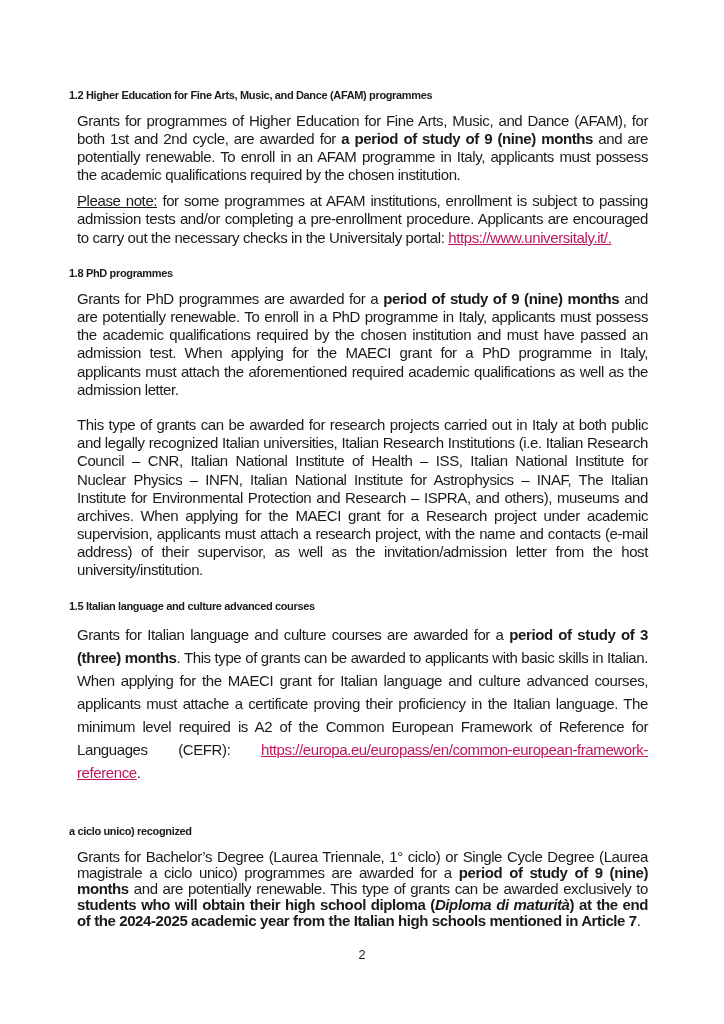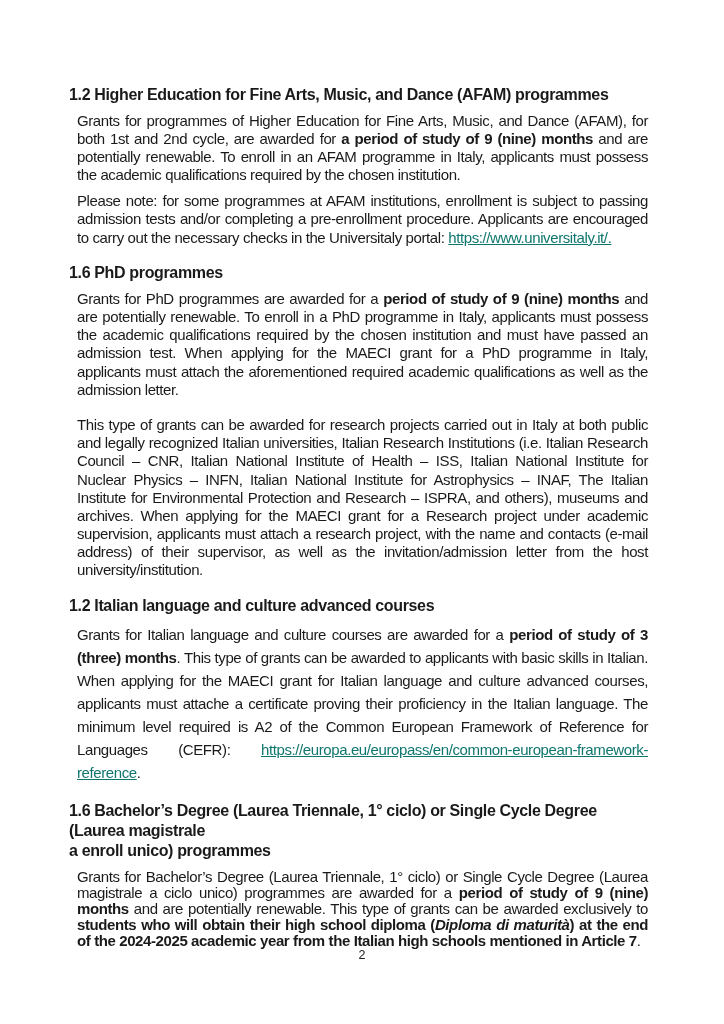--- a/index.html
+++ b/index.html
@@ -3,64 +3,64 @@
   <meta charset="utf-8">
   <style>
     html, body { margin: 0; padding: 0; background: #ffffff; }
     body {
       width: 724px; height: 1024px; position: relative; overflow: hidden;
       font-family: "Liberation Sans", sans-serif; color: #1a1a1a;
     }
     .page { position: absolute; left: 69px; top: 86px; width: 587px; }
     .section { margin: 0 0 17.5px 0; }
     .heading {
-      font-weight: bold; font-size: 16px; line-height: 18px;
+      font-weight: bold; font-size: 11px; line-height: 18px;
       letter-spacing: -0.35px; margin: 0;
     }
     .para {
       font-size: 15px; line-height: 18.1px; text-align: justify;
       letter-spacing: -0.4px; margin: 8px;
     }
     .b { font-weight: bold; }
     .i { font-style: italic; }
-    .u { }
-    a.link { color: #0f766e; }
+    .u { text-decoration: underline; }
+    a.link { color: #be185d; }
     .s5 .para { line-height: 23px; }
     .s6 .heading { line-height: 20px; }
     .s6 .para { line-height: 16px; }
     .pagenum {
       position: absolute; top: 948px; left: 0; width: 724px; text-align: center;
       font-size: 12.5px;
     }
   </style>
 </head>
 <body>
 
 <div class="page">
 
   <div class="section">
     <p class="heading">1.2 Higher Education for Fine Arts, Music, and Dance (AFAM) programmes</p>
     <p class="para"><span>Grants for programmes of Higher Education for Fine Arts, Music, and Dance (AFAM), for both 1st and 2nd cycle, are awarded for </span><span class="b">a period of study of 9 (nine) months</span><span> and are potentially renewable. To enroll in an AFAM programme in Italy, applicants must possess the academic qualifications required by the chosen institution.</span></p>
     <p class="para"><span class="u">Please note:</span><span> for some programmes at AFAM institutions, enrollment is subject to passing admission tests and/or completing a pre-enrollment procedure. Applicants are encouraged to carry out the necessary checks in the Universitaly portal: </span><a class="link" href="#">https://www.universitaly.it/.</a></p>
   </div>
 
   <div class="section">
-    <p class="heading">1.6  PhD programmes</p>
+    <p class="heading">1.8  PhD programmes</p>
     <p class="para"><span>Grants for PhD programmes are awarded for a </span><span class="b">period of study of 9 (nine) months</span><span> and are potentially renewable. To enroll in a PhD programme in Italy, applicants must possess the academic qualifications required by the chosen institution and must have passed an admission test. When applying for the MAECI grant for a PhD programme in Italy, applicants must attach the aforementioned required academic qualifications as well as the admission letter.</span></p>
   </div>
 
   <div class="section">
     <p class="para">This type of grants can be awarded for research projects carried out in Italy at both public and legally recognized Italian universities, Italian Research Institutions (i.e. Italian Research Council – CNR, Italian National Institute of Health – ISS, Italian National Institute for Nuclear Physics – INFN, Italian National Institute for Astrophysics – INAF, The Italian Institute for Environmental Protection and Research – ISPRA, and others), museums and archives. When applying for the MAECI grant for a Research project under academic supervision, applicants must attach a research project, with the name and contacts (e-mail address) of their supervisor, as well as the invitation/admission letter from the host university/institution.</p>
   </div>
 
   <div class="section s5">
-    <p class="heading">1.2 Italian language and culture advanced courses</p>
+    <p class="heading">1.5 Italian language and culture advanced courses</p>
     <p class="para"><span>Grants for Italian language and culture courses are awarded for a </span><span class="b">period of study of 3 (three) months</span><span>. This type of grants can be awarded to applicants with basic skills in Italian. When applying for the MAECI grant for Italian language and culture advanced courses, applicants must attache a certificate proving their proficiency in the Italian language. The minimum level required is A2 of the Common European Framework of Reference for Languages (CEFR): </span><a class="link" href="#">https://europa.eu/europass/en/common-european-framework-reference</a><span>.</span></p>
   </div>
 
   <div class="section s6">
-    <p class="heading"><span>1.6 Bachelor’s Degree (Laurea Triennale, 1° ciclo) or Single Cycle Degree (Laurea magistrale</span><br><span>a enroll unico) programmes</span></p>
+    <p class="heading"><br><span>a ciclo unico) recognized</span></p>
     <p class="para"><span>Grants for Bachelor’s Degree (Laurea Triennale, 1° ciclo) or Single Cycle Degree (Laurea magistrale a ciclo unico) programmes are awarded for a </span><span class="b">period of study of 9 (nine) months</span><span> and are potentially renewable. This type of grants can be awarded exclusively to </span><span class="b">students who will obtain their high school diploma (</span><span class="b i">Diploma di maturità</span><span class="b">) at the end of the 2024-2025 academic year from the Italian high schools mentioned in Article 7</span><span>.</span></p>
   </div>
 
 </div>
 
 <div class="pagenum">2</div>
 
 </body></html>

